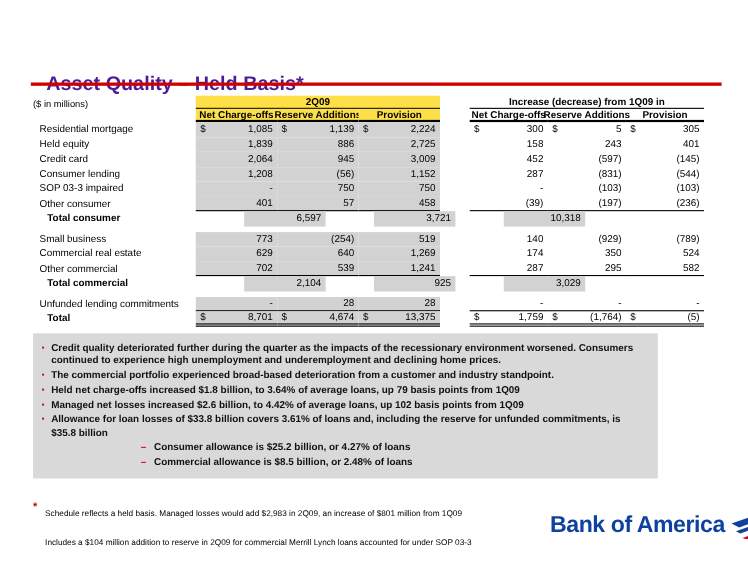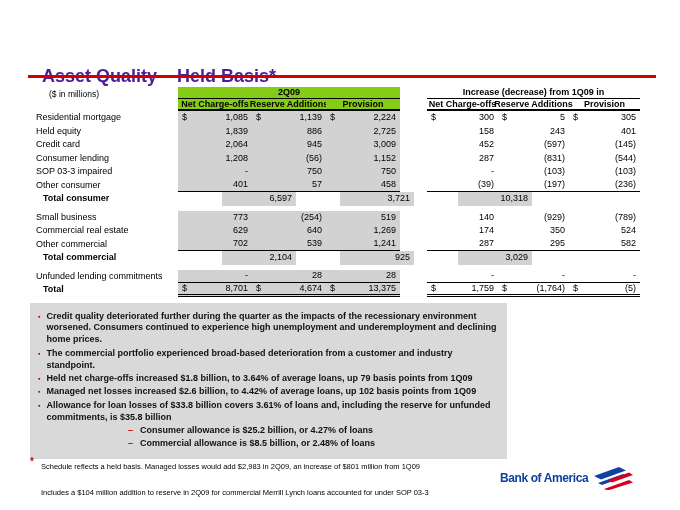--- a/index.html
+++ b/index.html
@@ -11,48 +11,48 @@
   .title{position:absolute;left:42px;top:45px;font-size:18px;font-weight:bold;}
   .title-rule{position:absolute;left:28px;top:75px;width:628px;height:3px;}
 
   
   .tbl{position:absolute;left:30px;top:87px;width:610px;font-size:9px;line-height:1;}
   .row{display:grid;grid-template-columns:148px 74px 74px 74px 27px 71px 71px 71px;}
   .row.hdr .cell{height:12px;}
   .row .cell{height:13.5px;display:flex;align-items:center;box-sizing:border-box;}
   .gap{margin-bottom:5px;gap:44px;}
   .shade{background:#d2d2d2;}
-  .shade-dk{background:#84cc16;}
+  .shade-dk{background:#fde047;}
   .lbl{padding-left:6px;white-space:nowrap;}
   .lbl.total{font-weight:bold;padding-left:13px;}
   .num{justify-content:flex-end;padding:0 4px;}
   .num .cur{margin-right:auto;}
   .grp-lbl{justify-content:center;font-weight:bold;border-bottom:1px solid #000;white-space:nowrap;}
   .col-lbl{justify-content:center;font-weight:bold;border-bottom:2px solid #000;white-space:nowrap;}
-  .units{font-size:8.5px;align-items:flex-start;padding-top:2px;margin-left:19px;}
+  .units{font-size:8.5px;align-items:flex-start;padding-top:2px;}
   .rule-b{border-bottom:1px solid #000;}
   .dbl-b{border-bottom:3px double #000;}
 
   
-  .bullets{position:absolute;left:30px;top:303px;width:477px;box-sizing:border-box;
+  .bullets{position:absolute;left:30px;top:303px;width:568px;box-sizing:border-box;
            background:#d9d9d9;padding:6px 9px 7px 8px;
            font-size:9px;font-weight:bold;color:#111;}
   .b-item{display:flex;margin:1.5px 0;line-height:1.32;}
   .b-mark{margin-right:6px;font-size:7px;line-height:1.7;flex:0 0 auto;}
   .s-item{display:flex;margin:1.5px 0 1.5px 90px;line-height:1.32;}
   .s-mark{margin-right:7px;flex:0 0 auto;}
 
   
   .fn-star{position:absolute;left:30px;top:456px;font-weight:bold;font-size:10px;}
   .fn1{position:absolute;left:41px;top:462px;font-size:7.5px;}
   .fn2{position:absolute;left:41px;top:488px;font-size:7.5px;}
 
   
   .logo{position:absolute;left:500px;top:466px;display:flex;align-items:center;}
-  .logo-text{font-size:12px;font-weight:bold;letter-spacing:-0.4px;white-space:nowrap;}
+  .logo-text{font-size:21px;font-weight:bold;letter-spacing:-0.4px;white-space:nowrap;}
   .logo-flag{margin-left:5px;}
 </style>
 </head>
 <body>
 
 <div class="slide">
   <div class="title" style="color: #4c1d95; margin-top: 21px;">Asset Quality – Held Basis*</div>
   <div class="title-rule" style="background: rgb(208, 0, 0);"></div>
 
   <div class="tbl" id="tbl">

